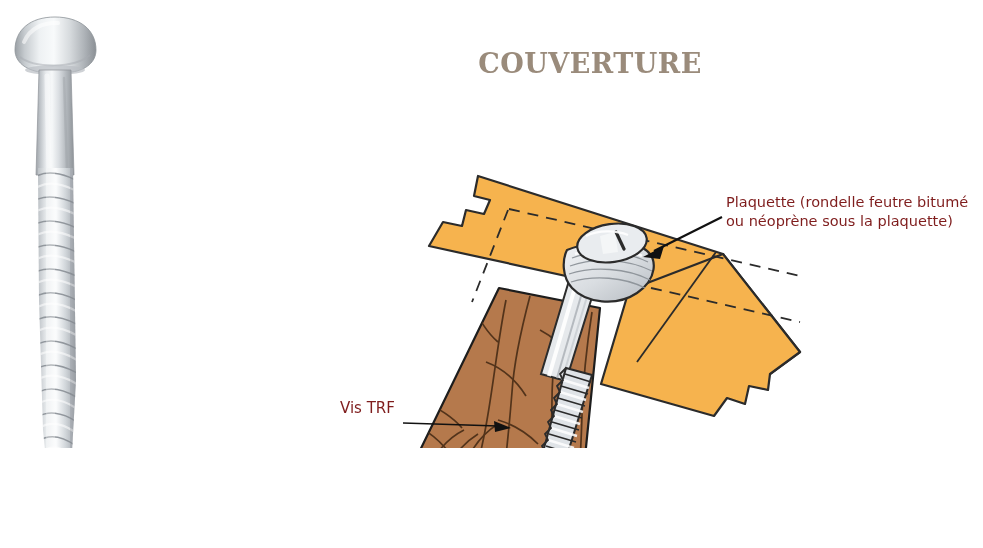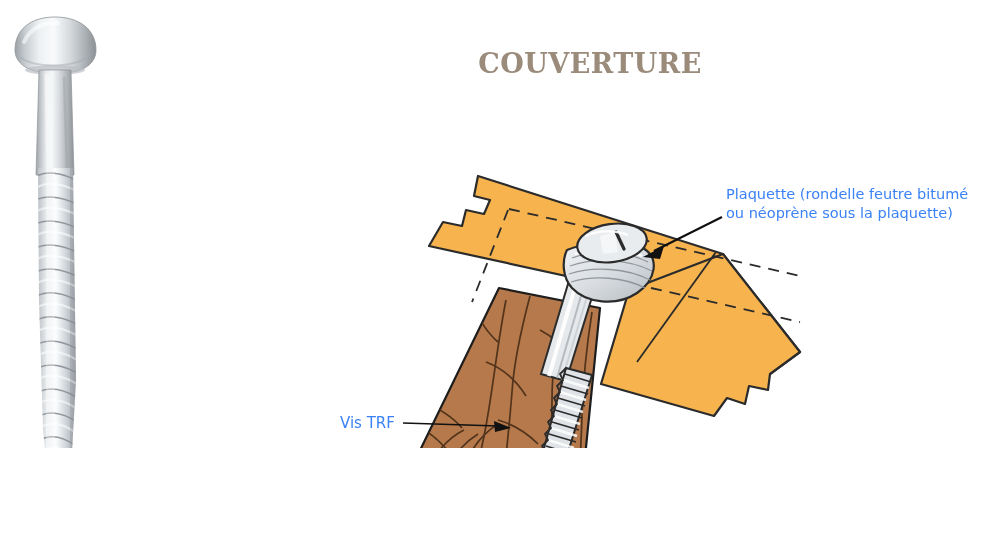--- a/index.html
+++ b/index.html
@@ -44,34 +44,35 @@
     letter-spacing: 0.5px;
     display: block;
   }
   .title-line2 {
     font-size: 28px;
     display: block;
     margin-top: 3px;
   }
   .callout {
     position: absolute;
-    color: #3b82f6;
+    color: #7f1d1d;
     font-family: "DejaVu Sans", "Liberation Sans", sans-serif;
     font-size: 14.5px;
     line-height: 1.30;
     white-space: pre-line;
+    margin-top: 8px;
   }
   #callout-plaquette {
     left: 726px;
     top: 185px;
     width: 250px;
   }
   #callout-vis {
     left: 340px;
-    top: 414px;
+    top: 391px;
     width: 90px;
     font-size: 15px;
   }
 </style>
 </head>
 <body>
 
 <div id="page">
 
   <svg id="photo-layer" viewBox="0 0 983 548">

